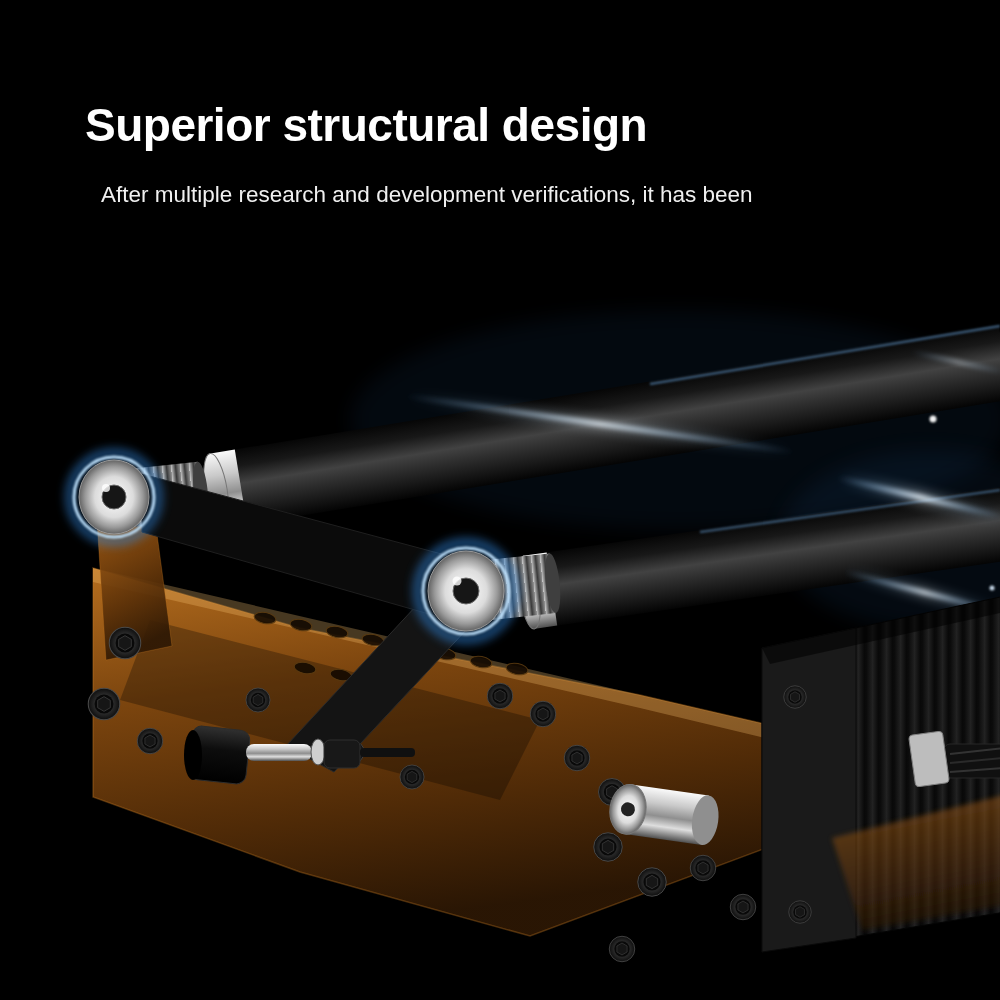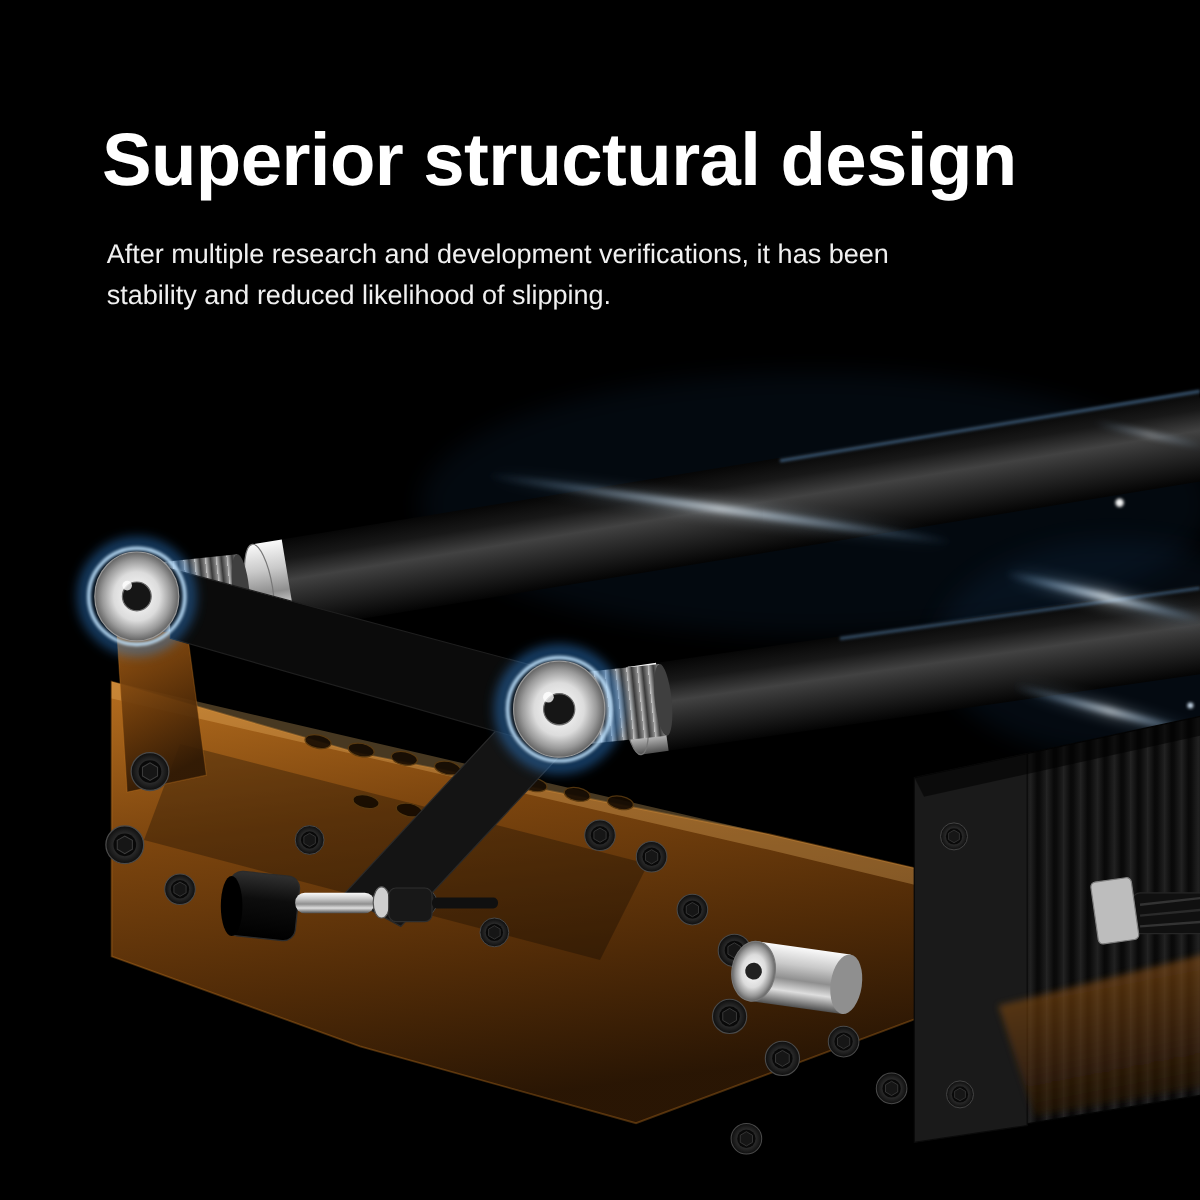--- a/index.html
+++ b/index.html
@@ -1,33 +1,32 @@
 <!DOCTYPE html>
 <html><head>
 <meta charset="utf-8">
 <style>
   html,body{margin:0;padding:0;background:#000;}
   .stage{position:relative;width:1000px;height:1000px;background:#000;overflow:hidden;
          font-family:"Liberation Sans", sans-serif;}
   .render-svg{position:absolute;left:0;top:0;width:1000px;height:1000px;display:block;}
   .copy{position:absolute;left:85px;top:98px;width:880px;color:#fff;z-index:2;}
-  .title{margin:0;font-size:62px;font-weight:700;letter-spacing:-0.5px;color:#ffffff;}
-  .para{margin:26px 0 0 4px;font-size:22.5px;line-height:34px;color:#f0f0f0;font-weight:400;}
+  .title{margin:0;font-size:46px;font-weight:700;letter-spacing:-0.5px;color:#ffffff;}
+  .para{margin:26px 0 0 16px;font-size:22.5px;line-height:34px;color:#f0f0f0;font-weight:400;}
   .para .line{display:block;}
 </style>
 </head>
 <body>
 
 <div class="stage">
 
   <div class="copy">
     <h1 class="title">Superior structural design</h1>
     <p class="para">
       <span class="line">After multiple research and development verifications, it has been</span>
-      <span class="line">stability and reduced likelihood of slipping.</span>
     </p>
   </div>
 
   <svg class="render-svg" viewBox="0 0 1000 1000">
     <defs>
       <linearGradient id="gRoller" x1="0" y1="0" x2="0" y2="1">
         <stop offset="0" stop-color="#060606"></stop>
         <stop offset="0.22" stop-color="#181818"></stop>
         <stop offset="0.45" stop-color="#424242"></stop>
         <stop offset="0.62" stop-color="#2e2e2e"></stop>

